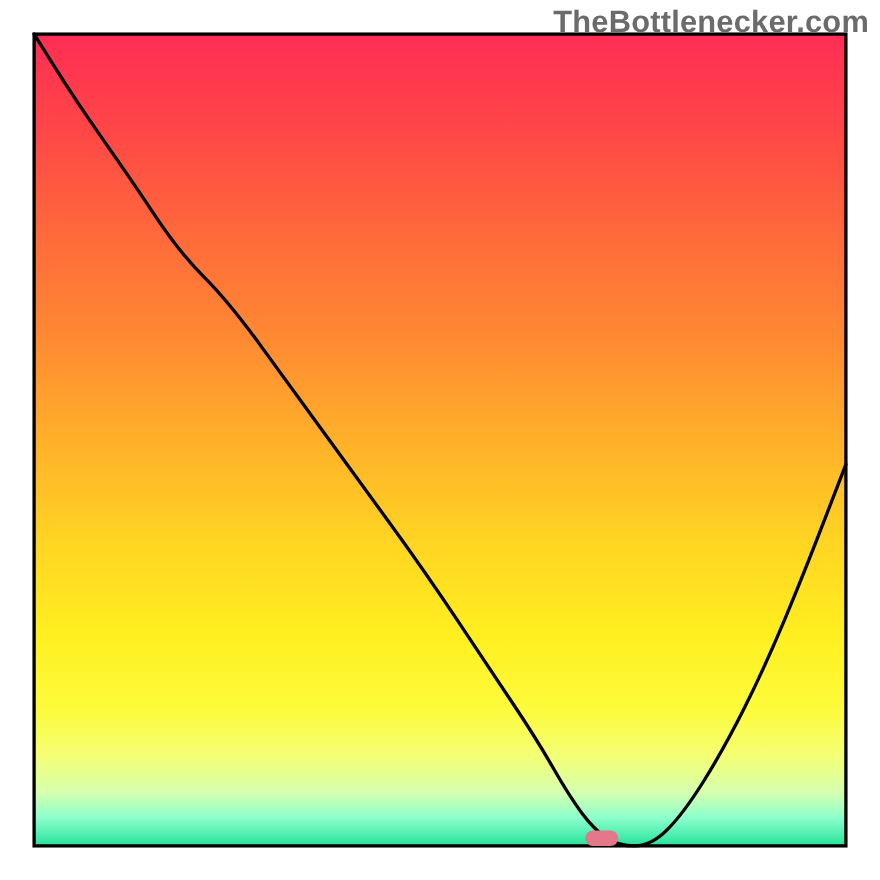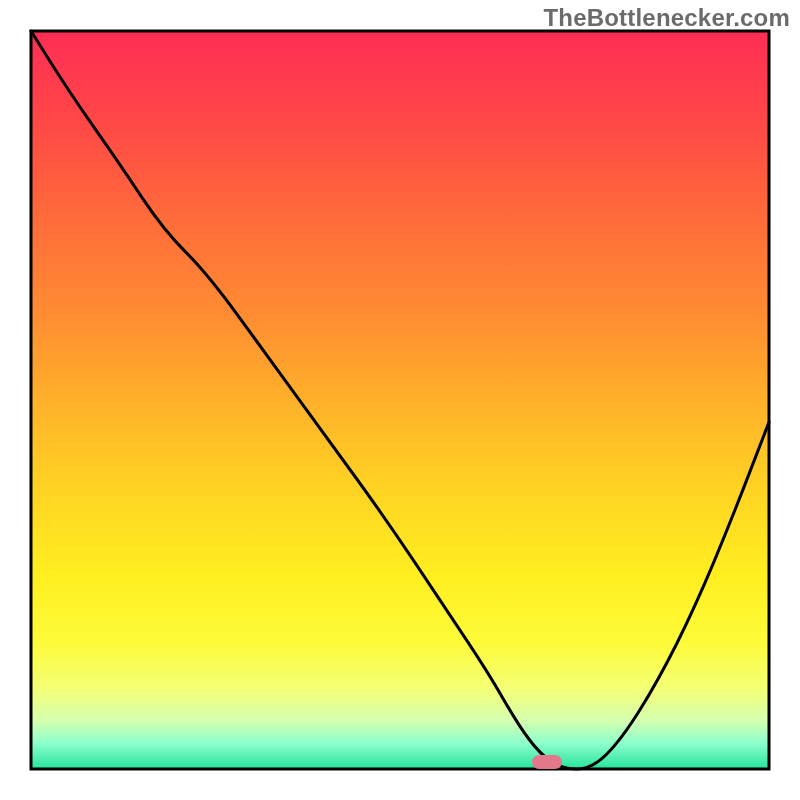--- a/index.html
+++ b/index.html
@@ -13,21 +13,21 @@
   }
   .container {
     position: relative;
     width: 800px;
     height: 800px;
   }
   .attribution {
     position: absolute;
     top: 4px;
     right: 10px;
-    font-size: 24px;
+    font-size: 28px;
     font-weight: bold;
     color: #6b6b6b;
     letter-spacing: 0.2px;
     z-index: 30;
   }
   .chart {
     position: absolute;
     left: 0;
     top: 0;
     width: 800px;

